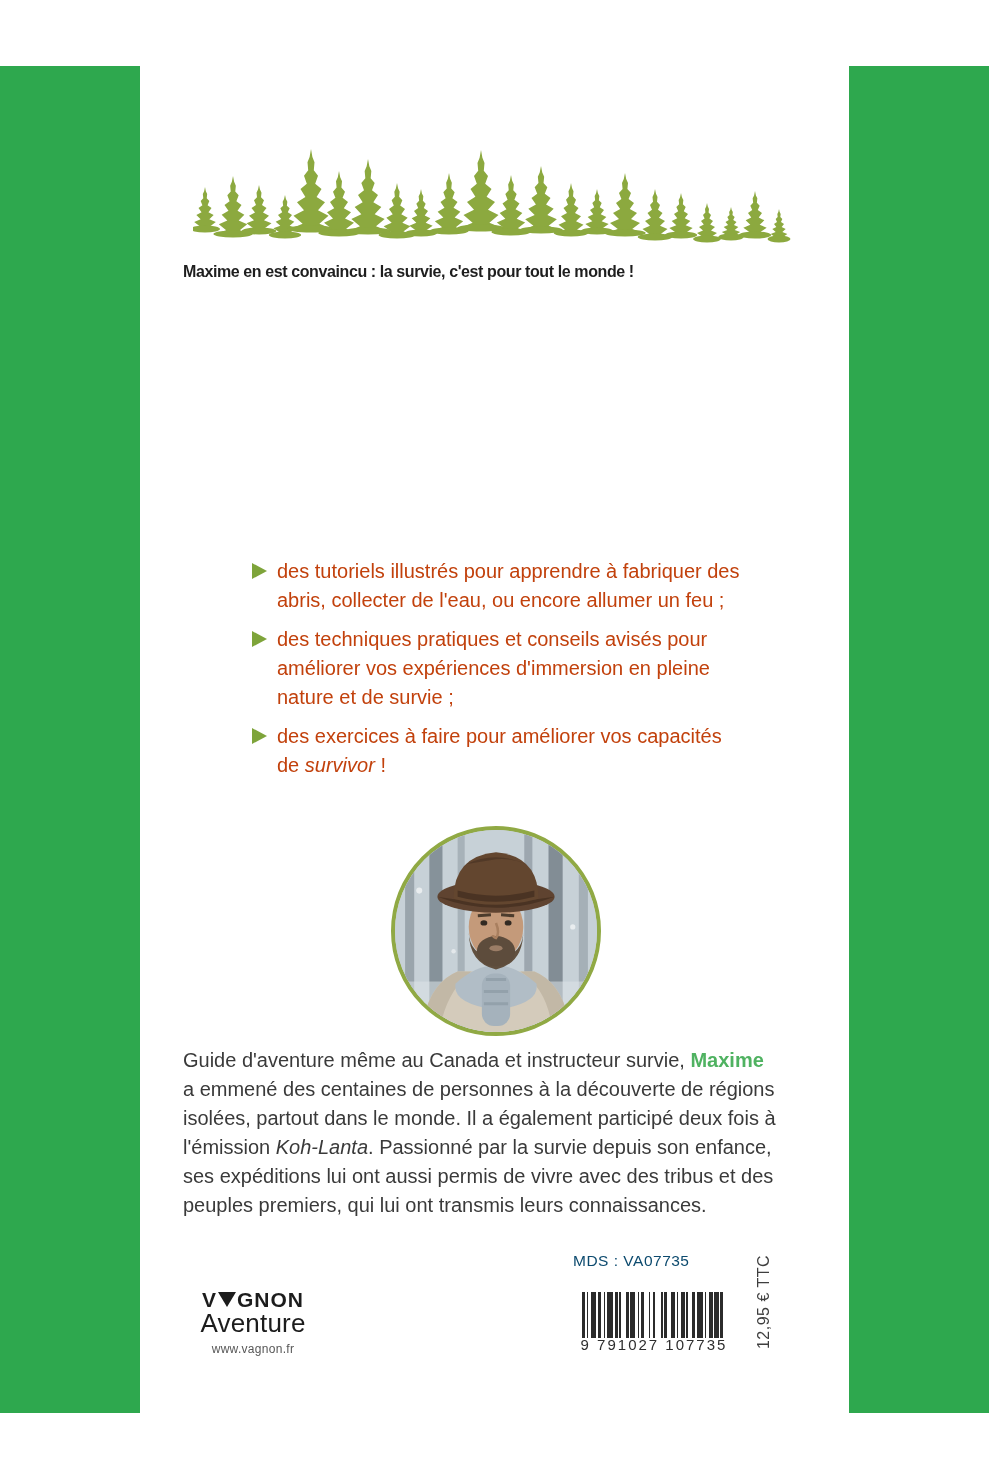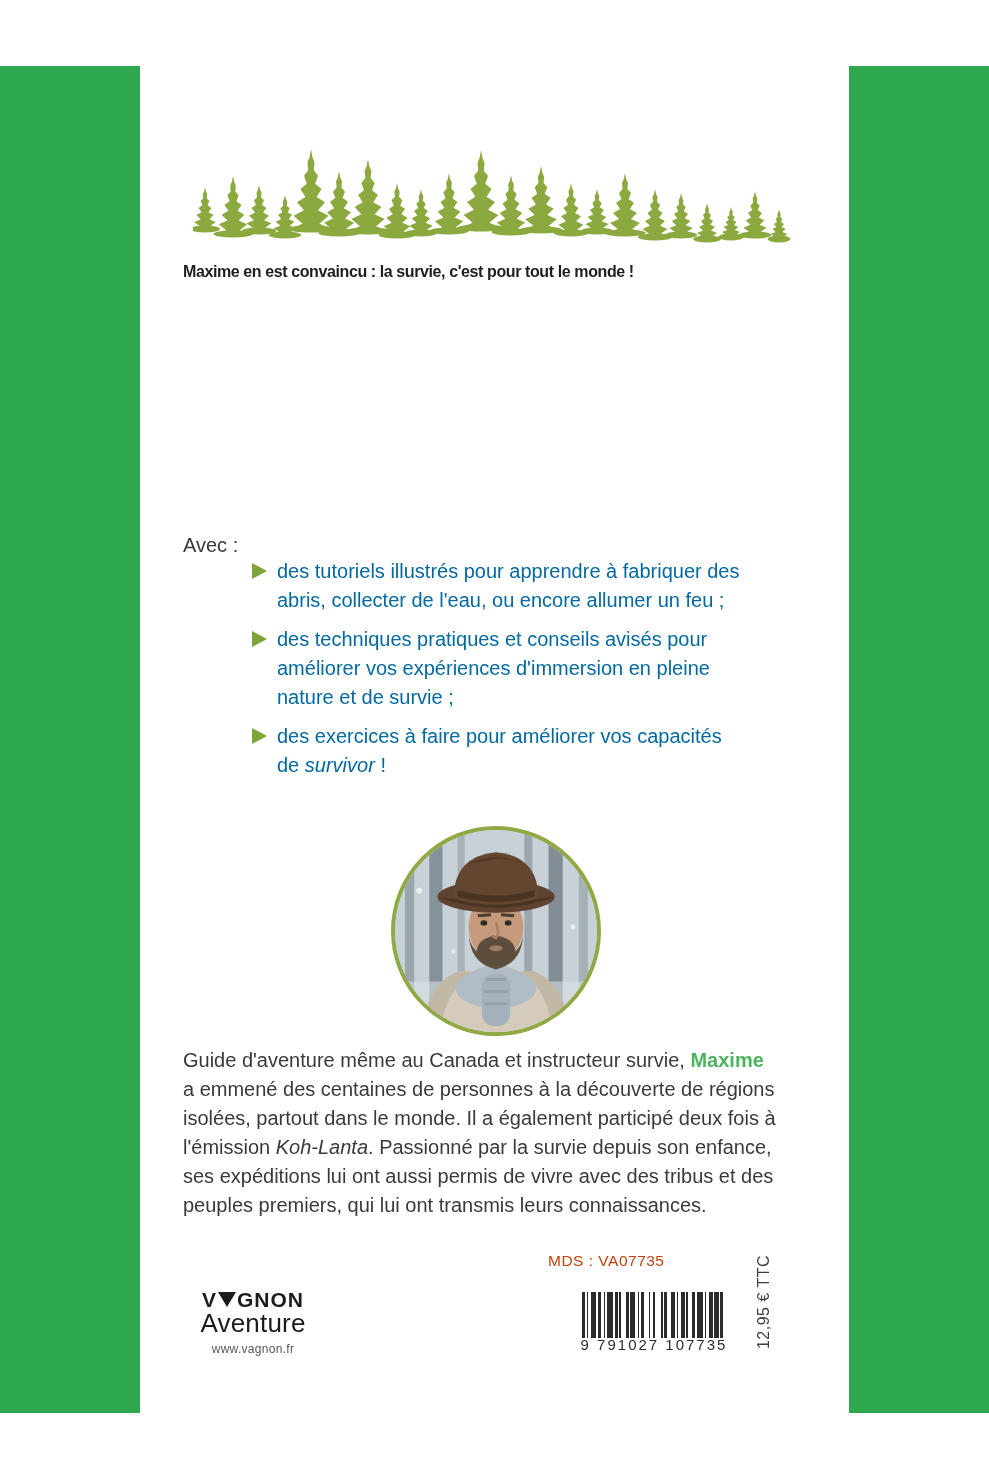--- a/index.html
+++ b/index.html
@@ -25,42 +25,42 @@
   .para1{top:309px;}
   .para2{top:411px;}
   .avec{top:531px;}
 
   .features{position:absolute;left:252px;top:557px;width:575px;}
   .feature{display:flex;align-items:flex-start;margin-bottom:10px;}
   .bullet-tri{
     flex:none;width:0;height:0;margin:6px 10px 0 0;
     border-left:15px solid #7ea43a;border-top:8px solid transparent;border-bottom:8px solid transparent;
   }
-  .feature-text{font-size:20px;line-height:29px;color:#0369a1;white-space:pre-line;}
+  .feature-text{font-size:20px;line-height:29px;color:#c2410c;white-space:pre-line;}
   .it{font-style:italic;}
 
   .photo-ring{
     position:absolute;left:391px;top:826px;width:210px;height:210px;border-radius:50%;
     border:4px solid #90a944;box-sizing:border-box;overflow:hidden;background:#ccd5da;
   }
   .photo-ring svg{width:100%;height:100%;display:block;}
 
   .bio{
     position:absolute;left:183px;top:1046px;width:662px;
     font-size:20px;line-height:29px;color:#3a3a3a;white-space:pre-line;
   }
   .author-name{color:#4fb261;font-weight:bold;text-align:right;}
 
   .publisher{position:absolute;left:186px;top:1288px;width:134px;text-align:center;color:#1c1c1c;}
   .brand-line1{display:flex;align-items:center;justify-content:center;font-size:21px;font-weight:bold;letter-spacing:1px;}
   .tri-a{width:0;height:0;border-top:15px solid #1c1c1c;border-left:9px solid transparent;border-right:9px solid transparent;margin:0 1px 1px 1px;}
   .brand-line2{font-size:26px;font-weight:400;letter-spacing:0.2px;margin-top:-4px;}
   .brand-url{font-size:12px;color:#575757;margin-top:3px;letter-spacing:0.3px;}
 
-  .mds{position:absolute;left:548px;top:1252px;font-size:15.5px;color:#c2410c;letter-spacing:0.5px;}
+  .mds{position:absolute;left:573px;top:1252px;font-size:15.5px;color:#0c4a6e;letter-spacing:0.5px;}
   .barcode-bars{position:absolute;left:582px;top:1292px;width:142px;height:46px;display:flex;}
   .barcode-bars span{flex:none;height:100%;}
   .barcode-bars .bar{background:#2b2b2b;}
   .barcode-digits{
     position:absolute;left:564px;top:1336px;width:180px;text-align:center;
     font-size:15px;color:#2e2e2e;letter-spacing:2px;white-space:nowrap;
   }
   .price{
     position:absolute;left:711px;top:1291px;width:110px;height:22px;
     transform:rotate(-90deg);font-size:16px;color:#3e3e3e;text-align:center;letter-spacing:0.5px;white-space:nowrap;
@@ -119,21 +119,20 @@
         <path d="M 562 60 L 562.9333333333333 64.39999999999999 L 564.3333333333334 67.33333333333333 L 563.8666666666667 71.73333333333333 L 566.6666666666666 74.66666666666667 L 564.8 79.06666666666666 L 569 82 L 565.7333333333333 86.39999999999999 L 571.3333333333334 89.33333333333333 L 566.6666666666666 93.73333333333332 L 573.6666666666666 96.66666666666666 L 567.6 101.06666666666666 L 576 104 L 548 104 L 548 104 L 556.4 101.06666666666666 L 550.3333333333334 96.66666666666666 L 557.3333333333334 93.73333333333332 L 552.6666666666666 89.33333333333333 L 558.2666666666667 86.39999999999999 L 555 82 L 559.2 79.06666666666666 L 557.3333333333334 74.66666666666667 L 560.1333333333333 71.73333333333333 L 559.6666666666666 67.33333333333333 L 561.0666666666667 64.39999999999999 Z" fill="#8ca93f"></path>
         <ellipse cx="562" cy="104" rx="16.099999999999998" ry="3.5" fill="#8ca93f"></ellipse>
         <path d="M 586 78 L 586.6666666666666 81 L 587.6666666666666 83 L 587.3333333333334 86 L 589.3333333333334 88 L 588 91 L 591 93 L 588.6666666666666 96 L 592.6666666666666 98 L 589.3333333333334 101 L 594.3333333333334 103 L 590 106 L 596 108 L 576 108 L 576 108 L 582 106 L 577.6666666666666 103 L 582.6666666666666 101 L 579.3333333333334 98 L 583.3333333333334 96 L 581 93 L 584 91 L 582.6666666666666 88 L 584.6666666666666 86 L 584.3333333333334 83 L 585.3333333333334 81 Z" fill="#8ca93f"></path>
         <ellipse cx="586" cy="108" rx="11.5" ry="3.5" fill="#8ca93f"></ellipse>
       </svg>
   </div>
 
   <div class="headline">Maxime en est convaincu : la survie, c'est pour tout le monde !</div>
 
 
-  <div class="body-text avec">Avec :</div>
 
   <div class="features">
     <div class="feature">
       <span class="bullet-tri"></span>
       <span class="feature-text">des tutoriels illustrés pour apprendre à fabriquer des
 abris, collecter de l'eau, ou encore allumer un feu ;</span>
     </div>
     <div class="feature">
       <span class="bullet-tri"></span>
       <span class="feature-text">des techniques pratiques et conseils avisés pour

